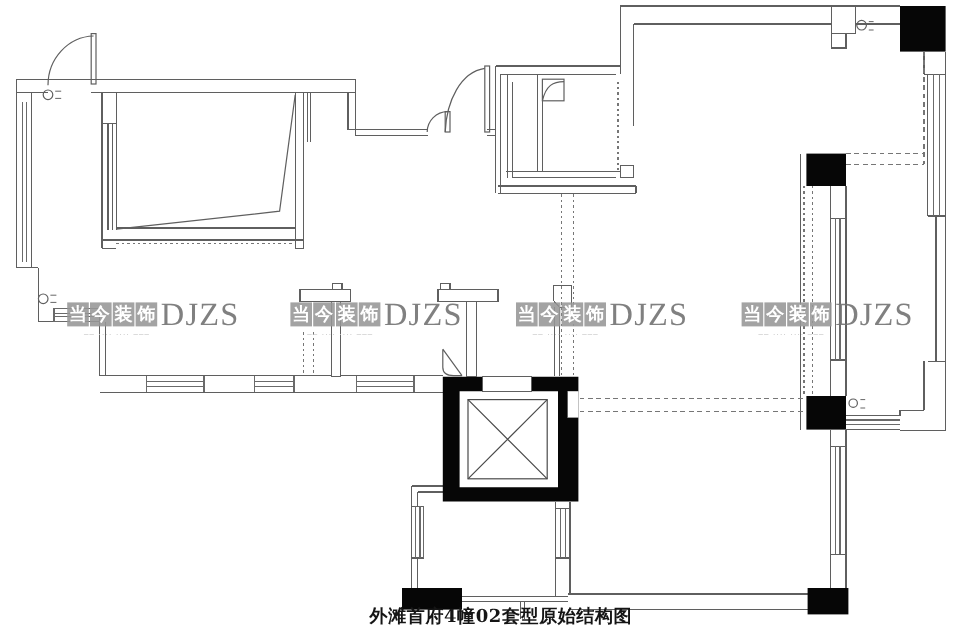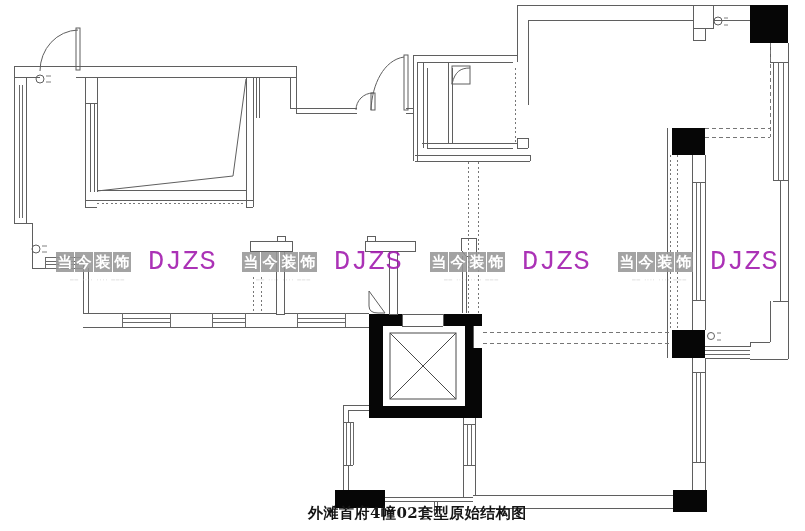--- a/index.html
+++ b/index.html
@@ -4,22 +4,22 @@
 <style>
   html,body{margin:0;padding:0;background:#ffffff;}
   .stage{position:relative;width:805px;height:531px;background:#fff;overflow:hidden;
          font-family:"DejaVu Sans",sans-serif;}
   svg{position:absolute;left:0;top:0;}
   
   .wm{position:absolute;top:251px;display:flex;flex-direction:column;align-items:flex-start;pointer-events:none;}
   .wm-row{display:flex;align-items:center;height:21px;}
   .wm-ch{width:18px;height:20px;background:rgba(150,150,150,.88);color:#ffffff;
          font-weight:bold;font-size:15px;line-height:20px;text-align:center;margin-right:1px;}
-  .wm-latin{font-family:Liberation Mono, monospace;font-size:27px;color:#a21caf;opacity:.9;
-            letter-spacing:1px;margin-left:16px;line-height:18px;}
+  .wm-latin{font-family:Liberation Serif, serif;font-size:27px;color:#737373;opacity:.9;
+            letter-spacing:1px;margin-left:2px;line-height:18px;}
   .wm-tag{font-size:6px;color:#c6c6c6;letter-spacing:1px;margin-top:4px;margin-left:14px;white-space:nowrap;}
   
   .caption{position:absolute;left:308px;top:504px;font-family:"DejaVu Serif",serif;
            font-weight:bold;font-size:15px;color:#151515;letter-spacing:0.5px;white-space:nowrap;}
 </style>
 </head>
 <body>
 
 <div class="stage">
 

